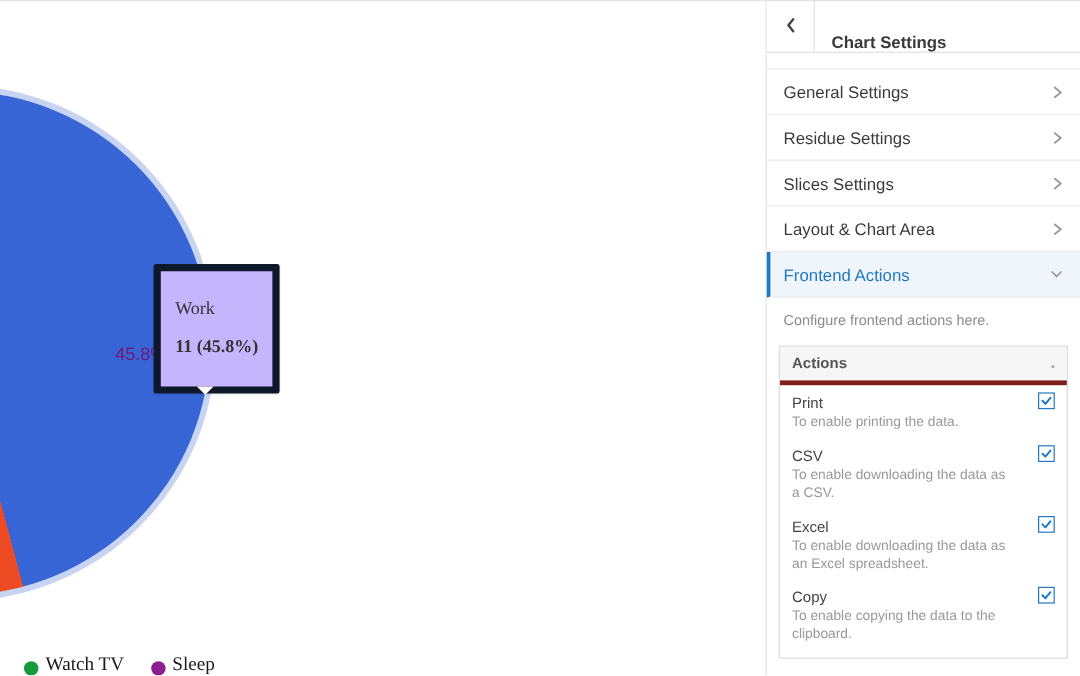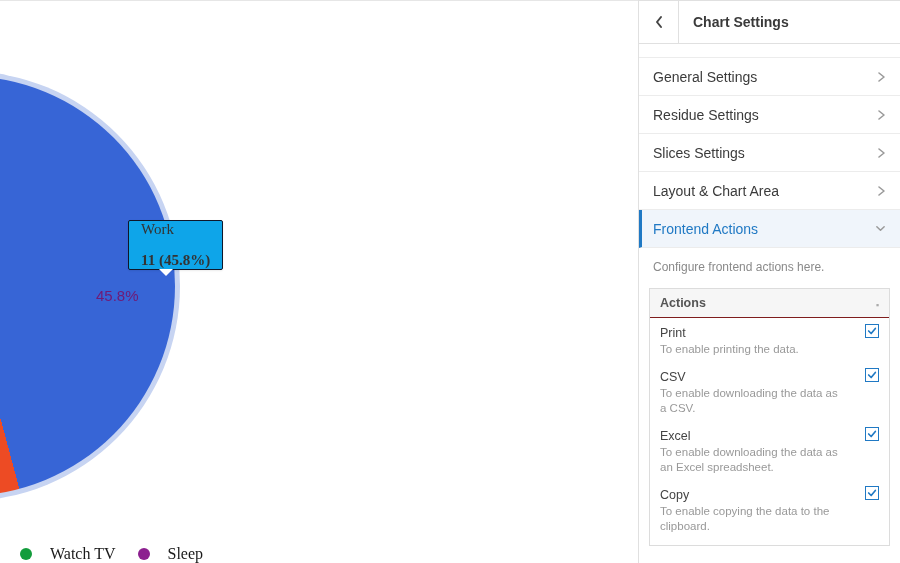--- a/index.html
+++ b/index.html
@@ -51,24 +51,24 @@
     left: 96px;
     top: 286px;
     color: #701a75;
     font-size: 15px;
     text-align: center;
   }
   .tooltip {
     position: absolute;
     left: 128px;
     top: 219px;
-    background: #0ea5e9;
-    border: 1px solid #0f172a;
+    background: #c4b5fd;
+    border: 6px solid #0f172a;
     border-radius: 2px;
-    padding: 0 12px;
+    padding: 24px 12px;
     font-family: Georgia, serif;
     font-size: 15px;
     color: #333;
     box-shadow: 0 1px 2px rgba(0,0,0,0.08);
   }
   .tooltip .t-val { font-weight: bold; margin-top: 14px; }
   .tooltip::after {
     content: "";
     position: absolute;
     left: 30px;
@@ -81,39 +81,39 @@
   .legend {
     position: absolute;
     left: 20px;
     bottom: 0;
     display: flex;
     gap: 22px;
     font-family: Georgia, serif;
     font-size: 16px;
     color: #1a1a1a;
   }
-  .legend-item { display: flex; align-items: center; gap: 18px; }
+  .legend-item { display: flex; align-items: flex-end; gap: 6px; }
   .legend-dot {
     width: 12px; height: 12px;
     border-radius: 50%;
     display: inline-block;
   }
   
   .panel {
     width: 262px;
     border-left: 1px solid #e0e0e0;
     background: #fff;
     display: flex;
     flex-direction: column;
     font-size: 14px;
     color: #333;
   }
   .panel-header {
     display: flex;
-    align-items: center;
+    align-items: flex-end;
     height: 44px;
     border-top: 1px solid #e0e0e0;
     border-bottom: 1px solid #e0e0e0;
     background: #fff;
   }
   .panel-back {
     width: 40px; height: 44px;
     display: flex; align-items: center; justify-content: center;
     border-right: 1px solid #e0e0e0;
     cursor: pointer;
@@ -149,21 +149,21 @@
     font-size: 12px;
     color: #8a8a8a;
   }
   .actions-box {
     margin: 6px 10px 12px;
     border: 1px solid #dcdcdc;
     background: #fff;
   }
   .actions-head {
     background: #f6f6f6;
-    border-bottom: 1px solid #7f1d1d;
+    border-bottom: 4px solid #7f1d1d;
     padding: 7px 10px;
     font-size: 12.5px;
     font-weight: 600;
     color: #555;
     display: flex;
     justify-content: space-between;
     align-items: flex-end;
   }
   .action-item {
     padding: 8px 10px 4px;

